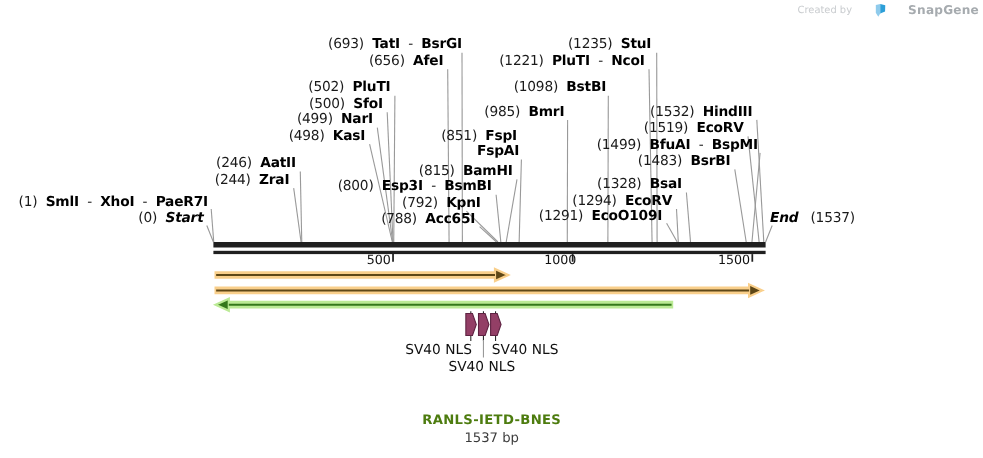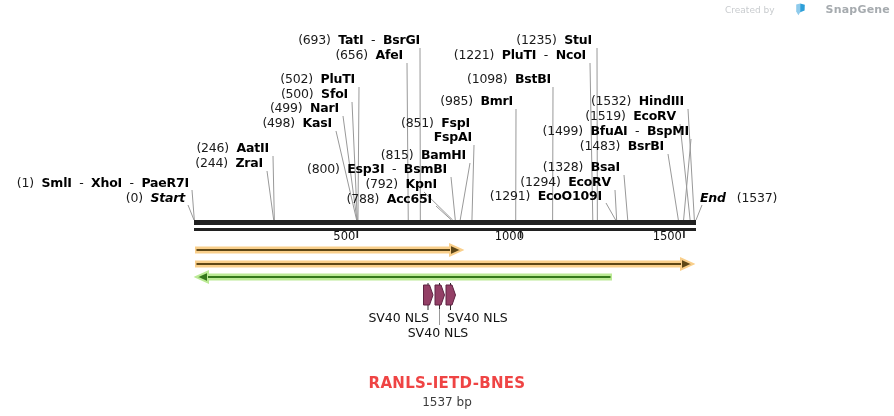--- a/index.html
+++ b/index.html
@@ -16,21 +16,21 @@
   .lab .sep{font-weight:400;color:#1a1a1a;}
   .lab .suf{font-weight:400;color:#1a1a1a;margin-left:11px;}
   .tick-label{position:absolute;font-size:11.5px;line-height:12px;color:#111;white-space:nowrap;}
   .feat-label{position:absolute;font-size:12.5px;line-height:14px;color:#111;white-space:nowrap;}
   
   .watermark{position:absolute;top:3px;right:4px;display:flex;align-items:center;gap:20px;}
   .wm-created{font-size:9px;color:#c9cccf;}
   .wm-brand{font-size:11px;font-weight:700;color:#a6abaf;letter-spacing:0.2px;}
   
   .title-block{position:absolute;left:0;right:0;top:374px;text-align:center;}
-  .map-title{font-size:15px;font-weight:700;color:#ef4444;letter-spacing:0.3px;}
+  .map-title{font-size:12px;font-weight:700;color:#4d7c0f;letter-spacing:0.3px;}
   .map-length{font-size:12px;color:#3b3b3b;margin-top:3px;}
 </style>
 </head>
 <body>
 
 <div class="stage">
 
   <div class="watermark">
     <span class="wm-created">Created by</span>
     <svg width="11" height="13" viewBox="0 0 11 13">

